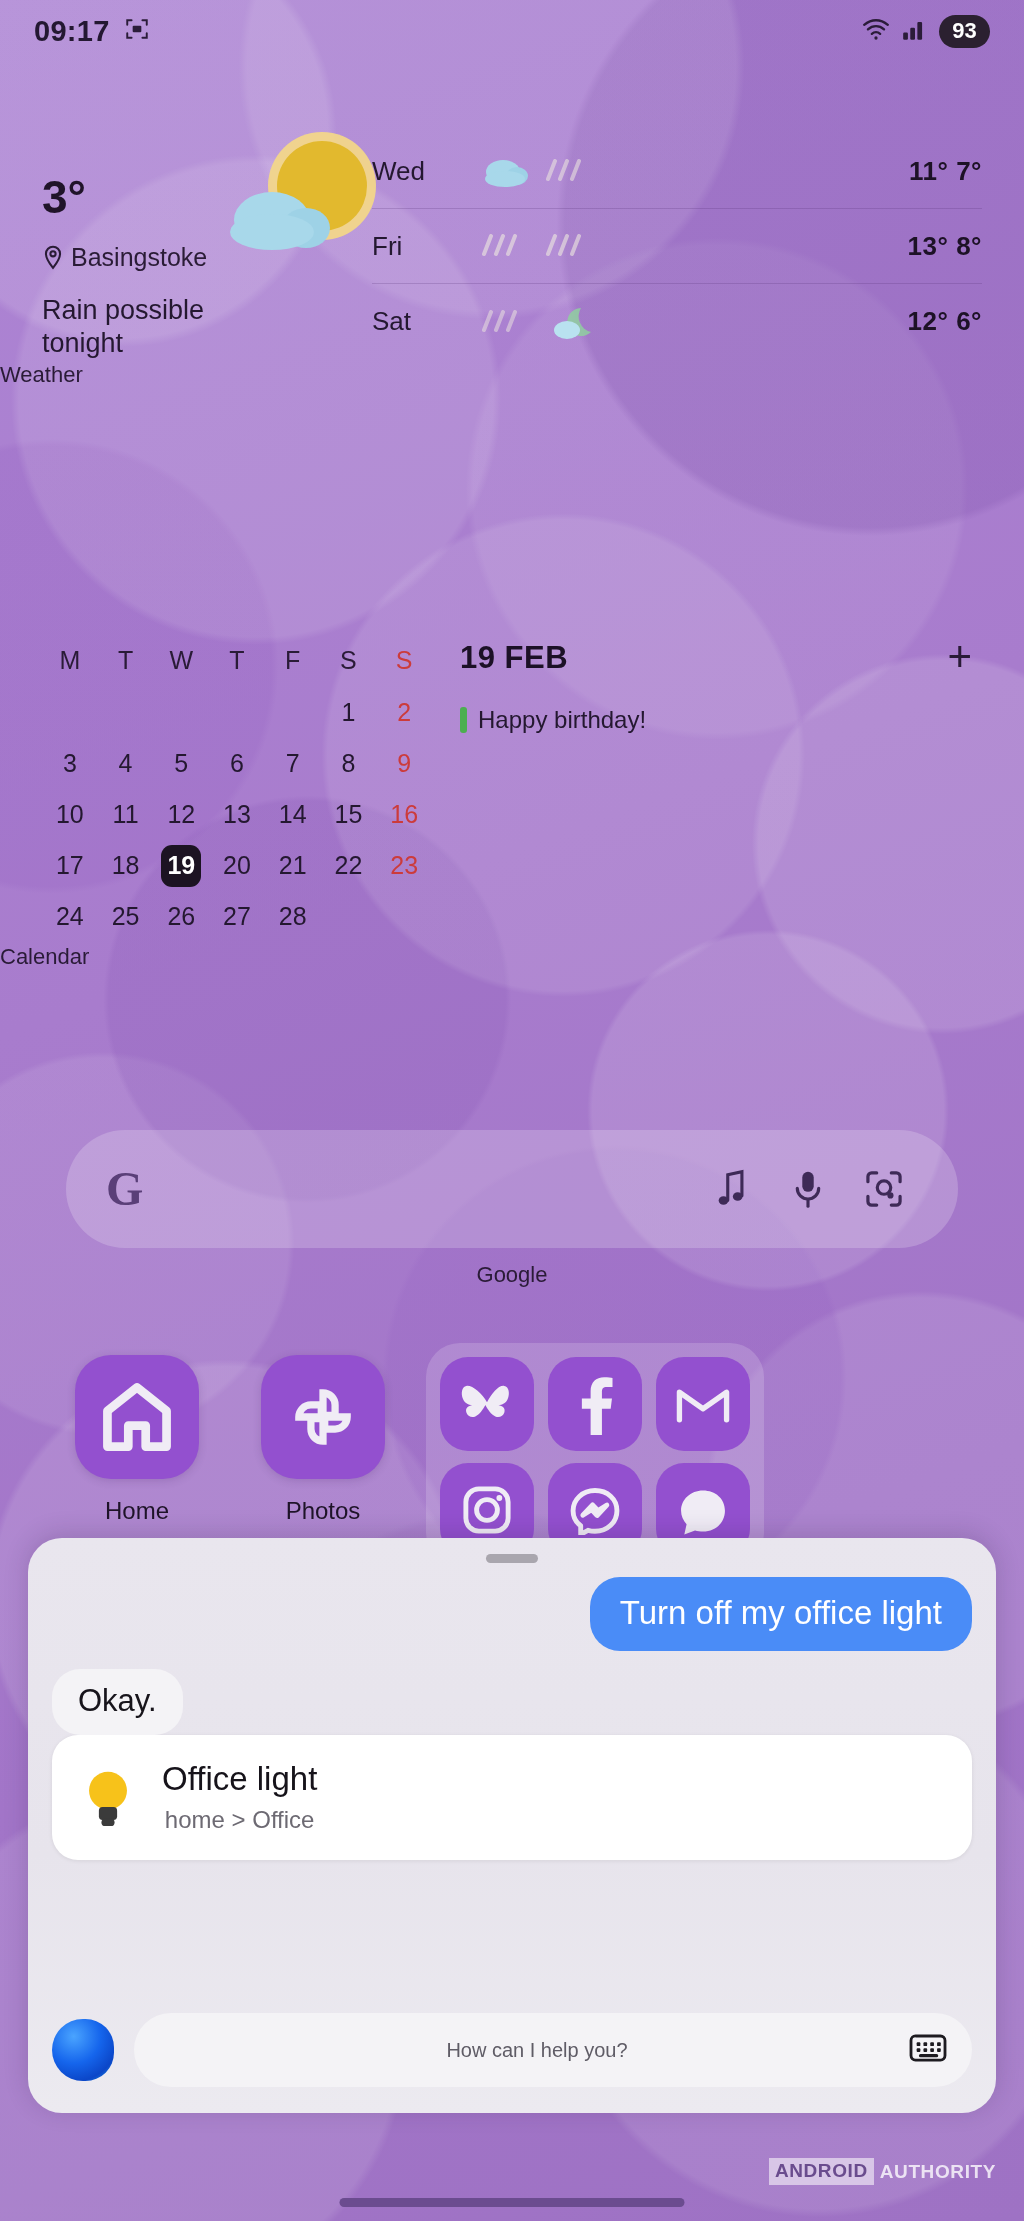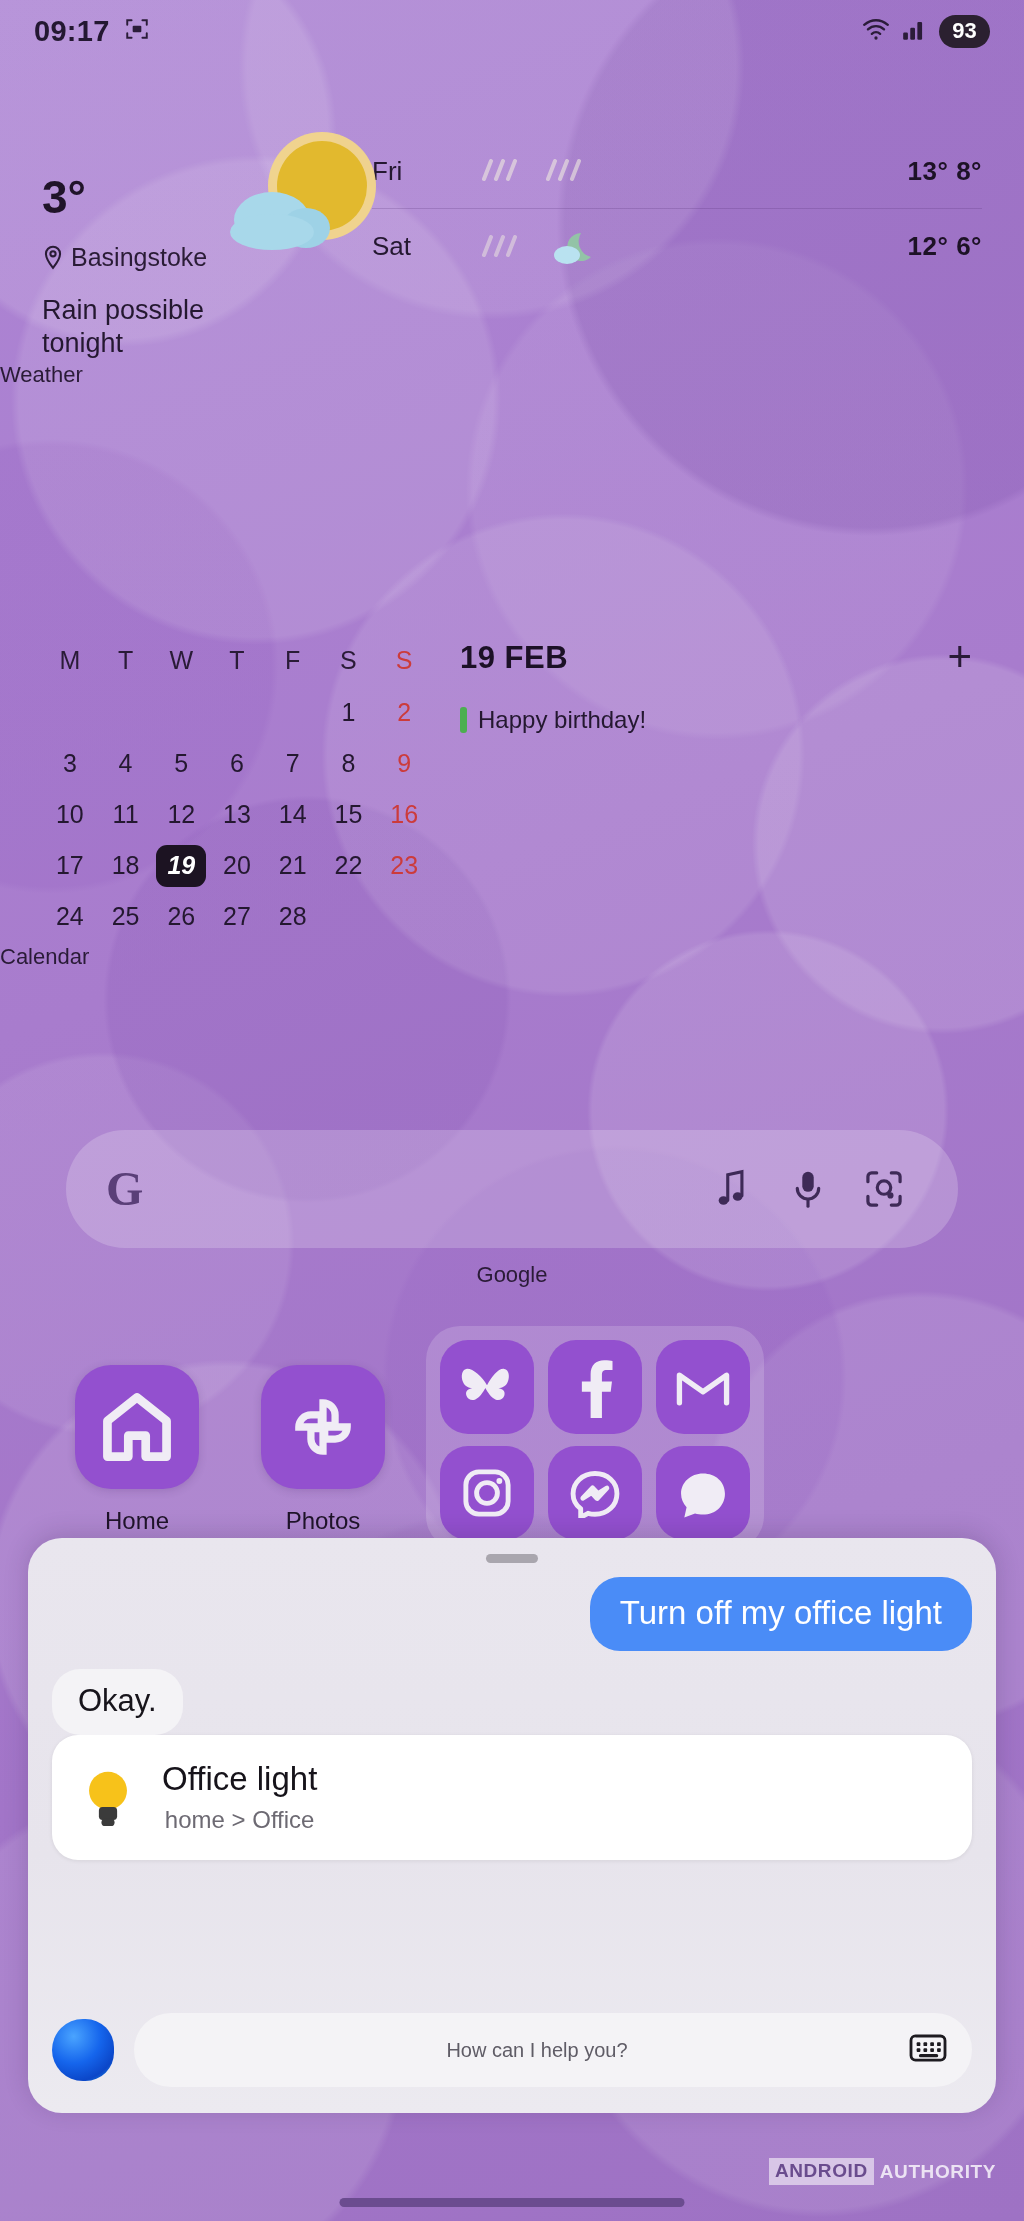--- a/index.html
+++ b/index.html
@@ -69,22 +69,22 @@
   #cal-inner { display:flex; padding:0 42px; }
   #cal-grid { width:390px; }
   .cal-hdr, .cal-week { display:grid; grid-template-columns:repeat(7,1fr); }
   .cal-hdr div { text-align:center; font-size:25px; color:#2a1b37; padding:6px 0 12px; }
   .cal-hdr div.sun { color:#cc3b3b; }
   .cal-week div { text-align:center; font-size:25px; color:#241830; height:51px;
     display:flex; align-items:center; justify-content:center; }
   .cal-week div.sun { color:#cc3b3b; }
   .cal-week div.today { color:#fff; }
   .cal-week div.today span { background:#1c1322; border-radius:11px;
-    width:50px; height:42px; display:flex; align-items:center;
-    justify-content:center; font-weight:700;font-style:italic; }
+    width:40px; height:42px; display:flex; align-items:center;
+    justify-content:center; font-weight:700; }
   #cal-right { flex:1; padding-left:28px; position:relative; }
   #cal-date { font-size:31px; font-weight:700; color:#1c1126; letter-spacing:.5px; }
   #cal-add { position:absolute; right:10px; top:-4px; font-size:42px; font-weight:300;
     color:#2a1b37; line-height:1; }
   .cal-event { display:flex; align-items:center; gap:11px; margin-top:30px; }
   .cal-event-bar { width:7px; height:26px; background:#4caf50; border-radius:3px; }
   .cal-event-txt { font-size:24px; color:#241830; }
 
   
   #gsearch { position:absolute; top:1130px; left:66px; right:66px; height:118px;
@@ -93,21 +93,21 @@
   #g-logo { font-size:48px; font-weight:700; color:#5a3f78;
     font-family:"Liberation Serif", serif; line-height:1; }
   #g-spacer { flex:1; }
   .g-ico { width:76px; display:flex; align-items:center; justify-content:center;
     color:#3e2a57; }
   #gsearch-label { position:absolute; top:1262px; left:0; right:0; text-align:center;
     font-size:22px; color:#2a1b37; }
 
   
   #approw { position:absolute; top:1355px; left:0; right:0; height:190px;
-    display:flex; align-items:center; padding:0 44px; }
+    display:flex; align-items:flex-start; padding:0 44px; }
   .app { width:186px; display:flex; flex-direction:column; align-items:center; }
   .app-tile { width:124px; height:124px; border-radius:36px;
     background:#9350cf; display:flex; align-items:center; justify-content:center;
     box-shadow:0 2px 8px rgba(60,25,95,.18); }
   .app-label { font-size:24px; color:#1f1429; margin-top:18px; }
   #folder { margin-left:10px; width:338px; border-radius:34px;
     background:rgba(255,255,255,.17); padding:14px 10px 10px;
     display:grid; grid-template-columns:repeat(3,1fr); gap:12px 6px;
     position:relative; top:-12px; }
   .f-tile { width:94px; height:94px; border-radius:28px; background:#9350cf;
@@ -202,20 +202,40 @@
           <circle cx="112" cy="58" r="54" fill="#f2d68a" opacity=".95"></circle>
           <circle cx="112" cy="58" r="45" fill="#e2b92e"></circle>
           <ellipse cx="62" cy="92" rx="38" ry="28" fill="#a8d8ea"></ellipse>
           <ellipse cx="96" cy="100" rx="24" ry="20" fill="#9ed2e6"></ellipse>
           <ellipse cx="62" cy="104" rx="42" ry="18" fill="#a8d8ea"></ellipse>
         </svg>
       </div>
     </div>
     <div id="w-right">
       <div class="f-row">
+        <span class="f-day">Wed</span>
+        <span class="f-icons">
+          <svg width="54" height="40" viewBox="0 0 54 40">
+            <ellipse cx="22" cy="21" rx="17" ry="12" fill="#a8d8ea"></ellipse>
+            <ellipse cx="36" cy="25" rx="11" ry="9" fill="#9ed2e6"></ellipse>
+            <ellipse cx="24" cy="28" rx="20" ry="8" fill="#a8d8ea"></ellipse>
+          </svg>
+          <svg width="54" height="40" viewBox="0 0 54 40" opacity=".55">
+            <g stroke="#efeae0" stroke-width="4" stroke-linecap="round">
+              <line x1="10" y1="10" x2="3" y2="28"></line>
+              <line x1="22" y1="10" x2="15" y2="28"></line>
+              <line x1="34" y1="10" x2="27" y2="28"></line>
+            </g>
+          </svg>
+        </span>
+        <span class="f-temp">
+          <span>11°</span>&nbsp;<span>7°</span>
+        </span>
+      </div>
+      <div class="f-row">
         <span class="f-day">Fri</span>
         <span class="f-icons">
           <svg width="54" height="40" viewBox="0 0 54 40" opacity=".6">
             <g stroke="#efeae0" stroke-width="4" stroke-linecap="round">
               <line x1="10" y1="10" x2="3" y2="28"></line>
                 <line x1="22" y1="10" x2="15" y2="28"></line>
                 <line x1="34" y1="10" x2="27" y2="28"></line>
             </g>
           </svg>
           <svg width="54" height="40" viewBox="0 0 54 40" opacity=".6">

